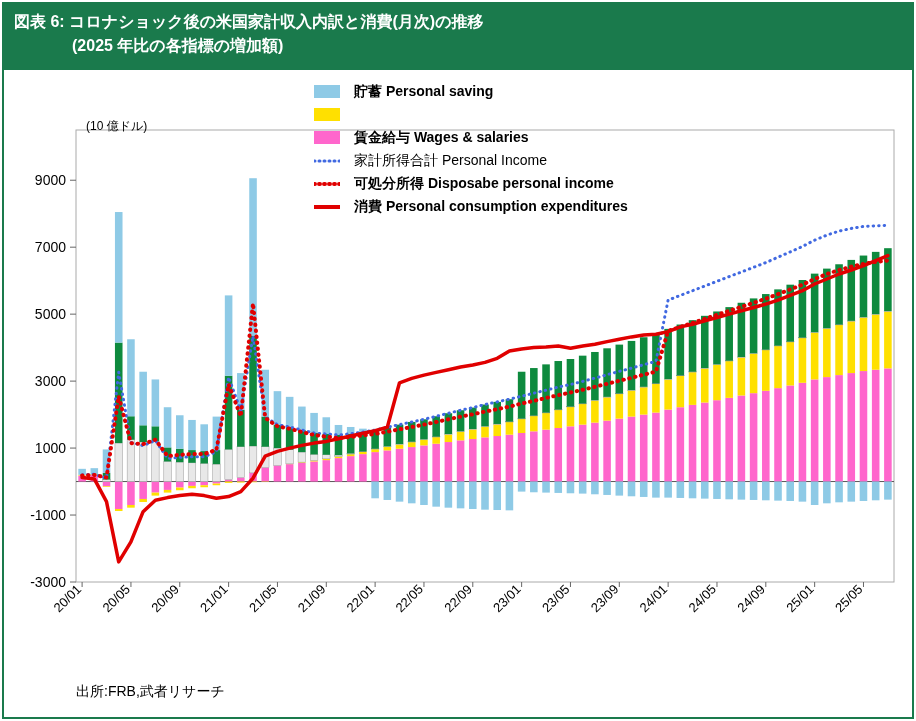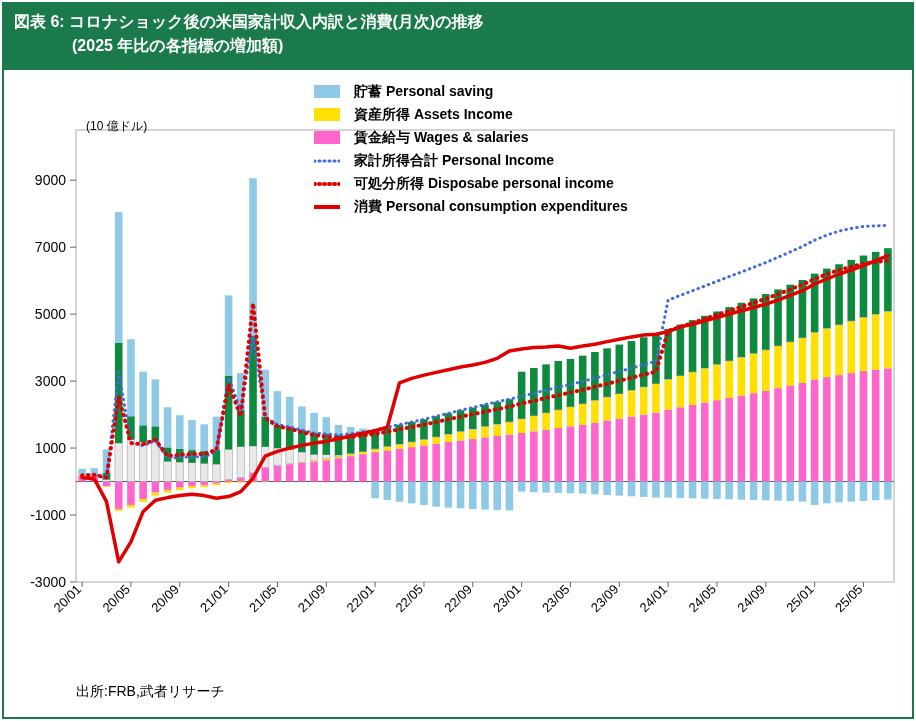--- a/index.html
+++ b/index.html
@@ -38,21 +38,21 @@
   .legend {
     position: absolute;
     left: 310px; top: 10px;
     font-size: 14px;
     color: #000;
   }
   .legend-row { display:flex; align-items:center; height:23px;gap:6px; }
   .legend-swatch { width:26px; height:13px; margin-right:8px; border:1px solid #777; box-sizing:border-box; }
   .legend-line { width:26px; height:13px; margin-right:8px; position:relative; }
   .legend-label { font-weight:bold; white-space:nowrap; }
-  .legend-label.thin { font-weight:bold; }
+  .legend-label.thin { font-weight:normal; }
   .source {
     position:absolute; left:72px; bottom:14px;
     font-size:14px; color:#000;text-align:right;
   }
 </style>
 </head>
 <body>
 
 <div id="frame">
 
@@ -65,21 +65,20 @@
 
     <div class="unit-label">(10 億ドル)</div>
 
     <div class="legend">
       <div class="legend-row">
         <span class="legend-swatch" style="background:#8ecae6;border-color:#8ecae6;"></span>
         <span class="legend-label">貯蓄 Personal saving</span>
       </div>
       <div class="legend-row">
         <span class="legend-swatch" style="background:#ffe000;border-color:#ffe000;"></span>
-        <span class="legend-label">資産所得 Assets Income</span>
       </div>
       <div class="legend-row">
         <span class="legend-swatch" style="background:#ff66cc;border-color:#ff66cc;"></span>
         <span class="legend-label">賃金給与 Wages &amp; salaries</span>
       </div>
       <div class="legend-row">
         <span class="legend-line">
           <svg width="26" height="13">
               <line x1="0" y1="7" x2="26" y2="7" stroke="#4169e1" stroke-width="3" stroke-linecap="round" stroke-dasharray="1 4"></line>
             </svg>

